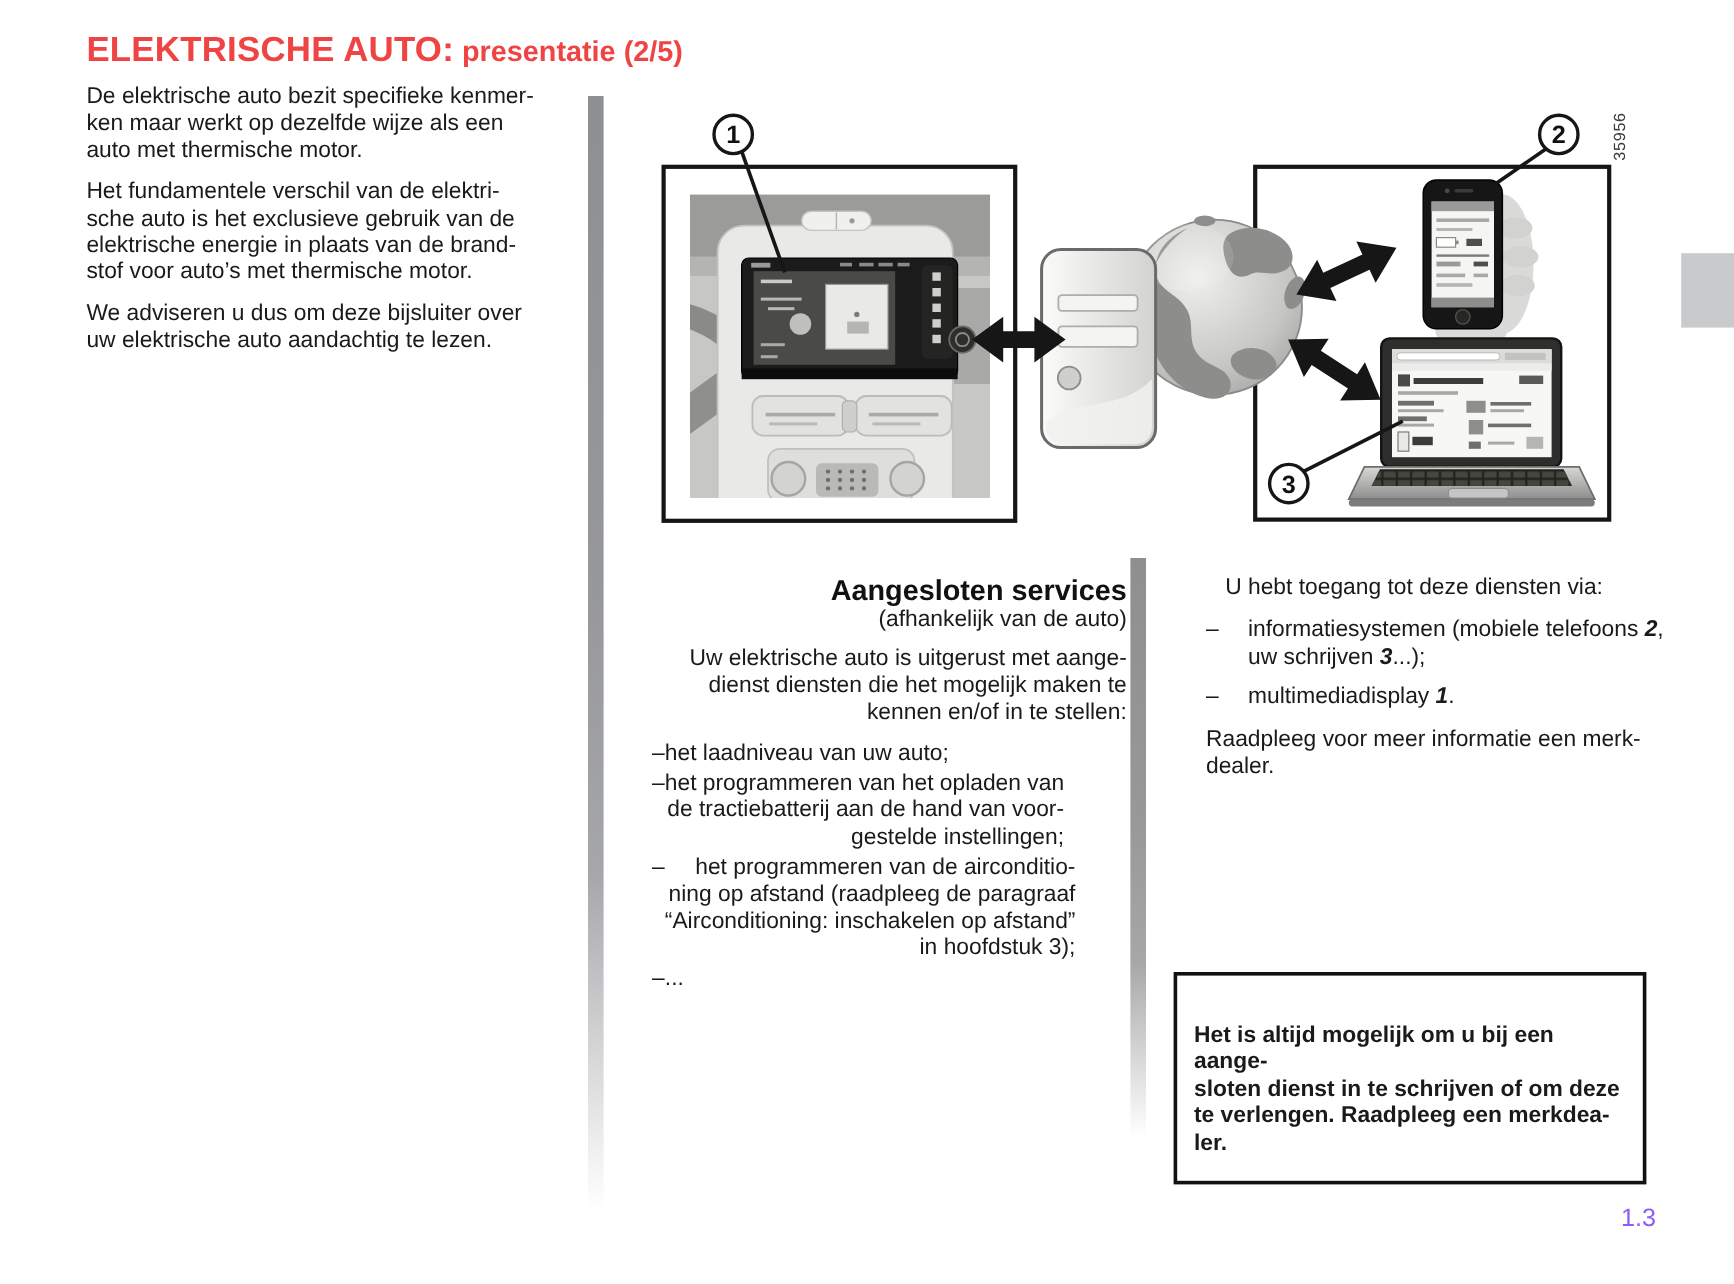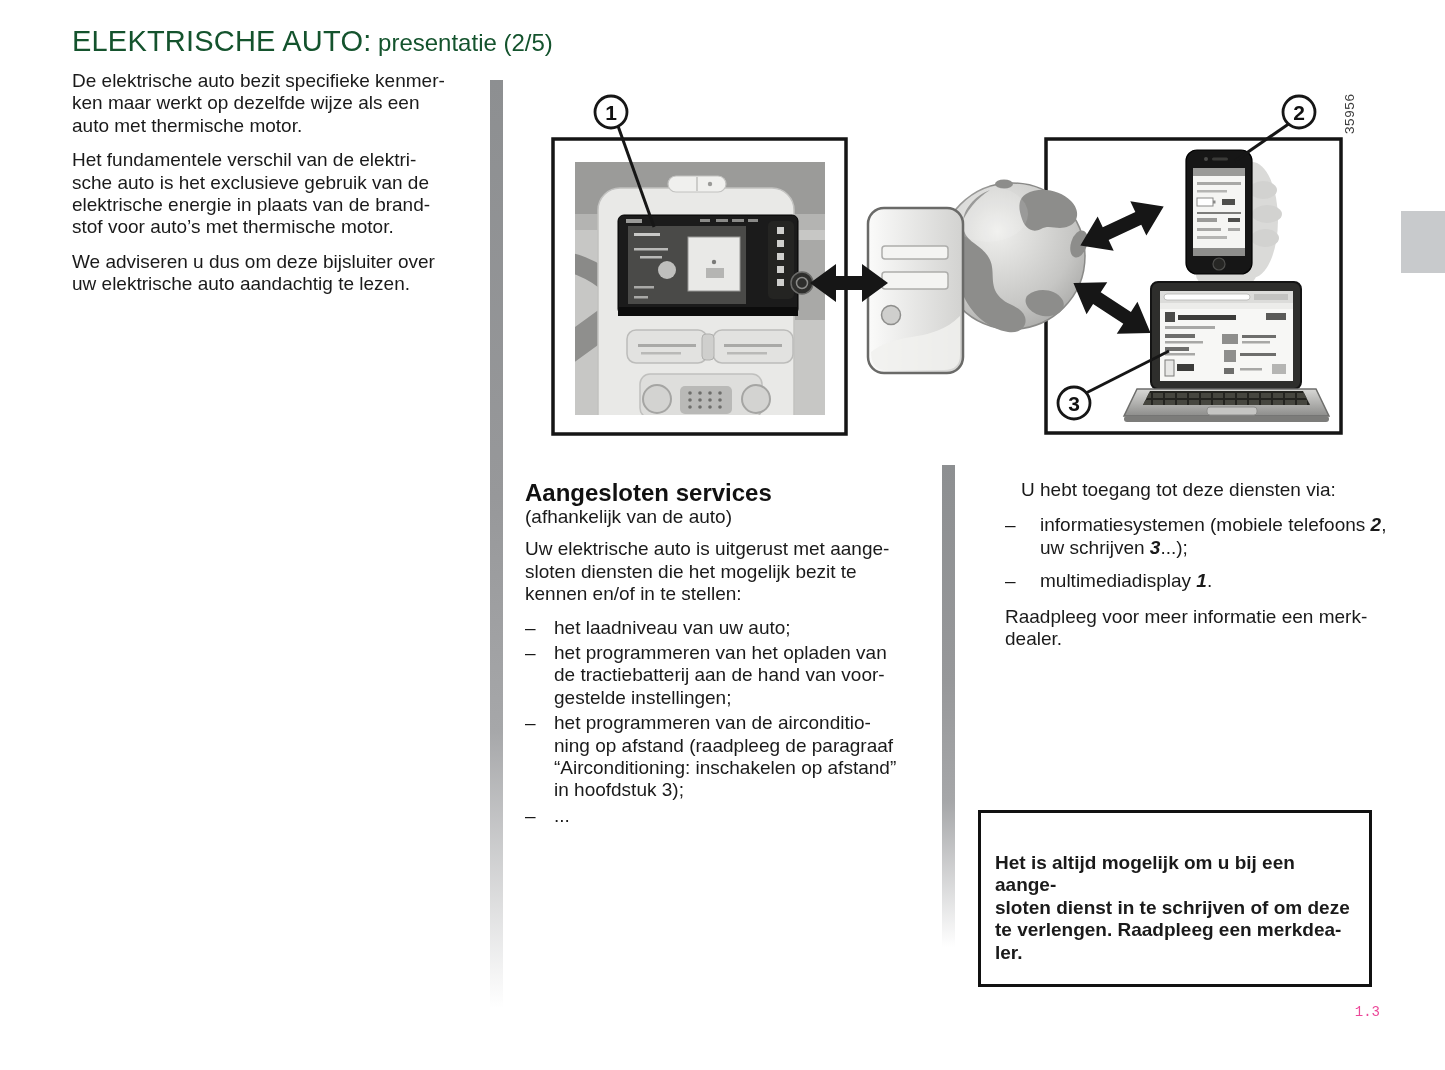--- a/index.html
+++ b/index.html
@@ -3,52 +3,52 @@
 <meta charset="utf-8">
 <style>
   html,body{margin:0;padding:0;}
   body{
     width:1445px;height:1070px;position:relative;background:#ffffff;
     font-family:"Liberation Sans","DejaVu Sans",sans-serif;color:#1a1a1a;
     overflow:hidden;
   }
   .abs{position:absolute;}
   
-  #title{left:72px;top:22px;margin:0;font-weight:normal;color:#14532d;white-space:nowrap;}
+  #title{left:72px;top:22px;margin:0;font-weight:bold;color:#ef4444;white-space:nowrap;}
   #title .t-main{font-size:29px;letter-spacing:.2px;}
   #title .t-sub{font-size:24px;}
   
   .body-text{font-size:19px;line-height:22.4px;}
   .lines{white-space:pre-line;}
   .para{margin:0 0 12px 0;}
   
   #col-left{left:72px;top:70px;width:415px;}
   
   .vdivider{width:13px;background:linear-gradient(to bottom,#8d8f91 0%,#97989a 45%,#a6a7a9 70%,rgba(170,171,173,0) 100%);}
   #divider1{left:490px;top:80px;height:928px;}
   #divider2{left:942px;top:465px;height:482px;}
   
-  #col-mid{left:525px;top:479px;width:414px;}
+  #col-mid{left:525px;top:479px;width:414px;text-align:right;}
   #col-mid h2{margin:0;font-size:24px;line-height:27px;color:#111;}
   #col-mid .subheading{margin:0 0 10px 0;}
   #col-mid .intro{margin-bottom:11px;}
   .bullet{display:flex;margin:0 0 3px 0;}
   .bullet .dash{flex:0 0 29px;}
   
   #col-right{left:1005px;top:479px;width:400px;}
   #col-right .intro{margin:0 0 13px 16px;}
   #col-right .bullet{margin-bottom:11px;}
   #col-right .bullet .dash{flex:0 0 35px;}
   .num-bi{font-weight:bold;font-style:italic;}
   #col-right .outro{margin-top:13px;}
   
   #notebox{left:978px;top:810px;width:394px;height:177px;border:3px solid #111;box-sizing:border-box;font-weight:bold;}
   #notebox .note-text{position:absolute;left:14px;top:39px;width:366px;}
   
-  #pagenum{left:1300px;top:1004px;width:80px;text-align:right;font-size:14px;color:#ec4899;font-family:Liberation Mono, monospace;}
+  #pagenum{left:1300px;top:1004px;width:80px;text-align:right;font-size:21px;color:#8b5cf6;}
   
   #fignum{left:1342px;top:84px;height:50px;writing-mode:vertical-rl;transform:rotate(180deg);
           font-size:13.5px;letter-spacing:.6px;color:#3c3c3c;}
   
   #edgetab{left:1401px;top:211px;width:44px;height:62px;background:#c8cacc;}
   
   #figure-svg{left:520px;top:78px;}
   .callout-num{font-size:21px;font-weight:bold;fill:#111;text-anchor:middle;}
 </style>
 </head>
@@ -267,21 +267,21 @@
     <text class="callout-num" x="1074" y="410.5">3</text>
   </g>
 </svg>
 
 <div id="fignum" class="abs">35956</div>
 
 <div id="col-mid" class="abs body-text">
   <h2>Aangesloten services</h2>
   <p class="subheading">(afhankelijk van de auto)</p>
   <p class="para intro lines">Uw elektrische auto is uitgerust met aange-
-sloten diensten die het mogelijk bezit te
+dienst diensten die het mogelijk maken te
 kennen en/of in te stellen:</p>
   <div class="bullet">
     <span class="dash">–</span>
     <span class="lines">het laadniveau van uw auto;</span>
   </div>
   <div class="bullet">
     <span class="dash">–</span>
     <span class="lines">het programmeren van het opladen van
 de tractiebatterij aan de hand van voor-
 gestelde instellingen;</span>

